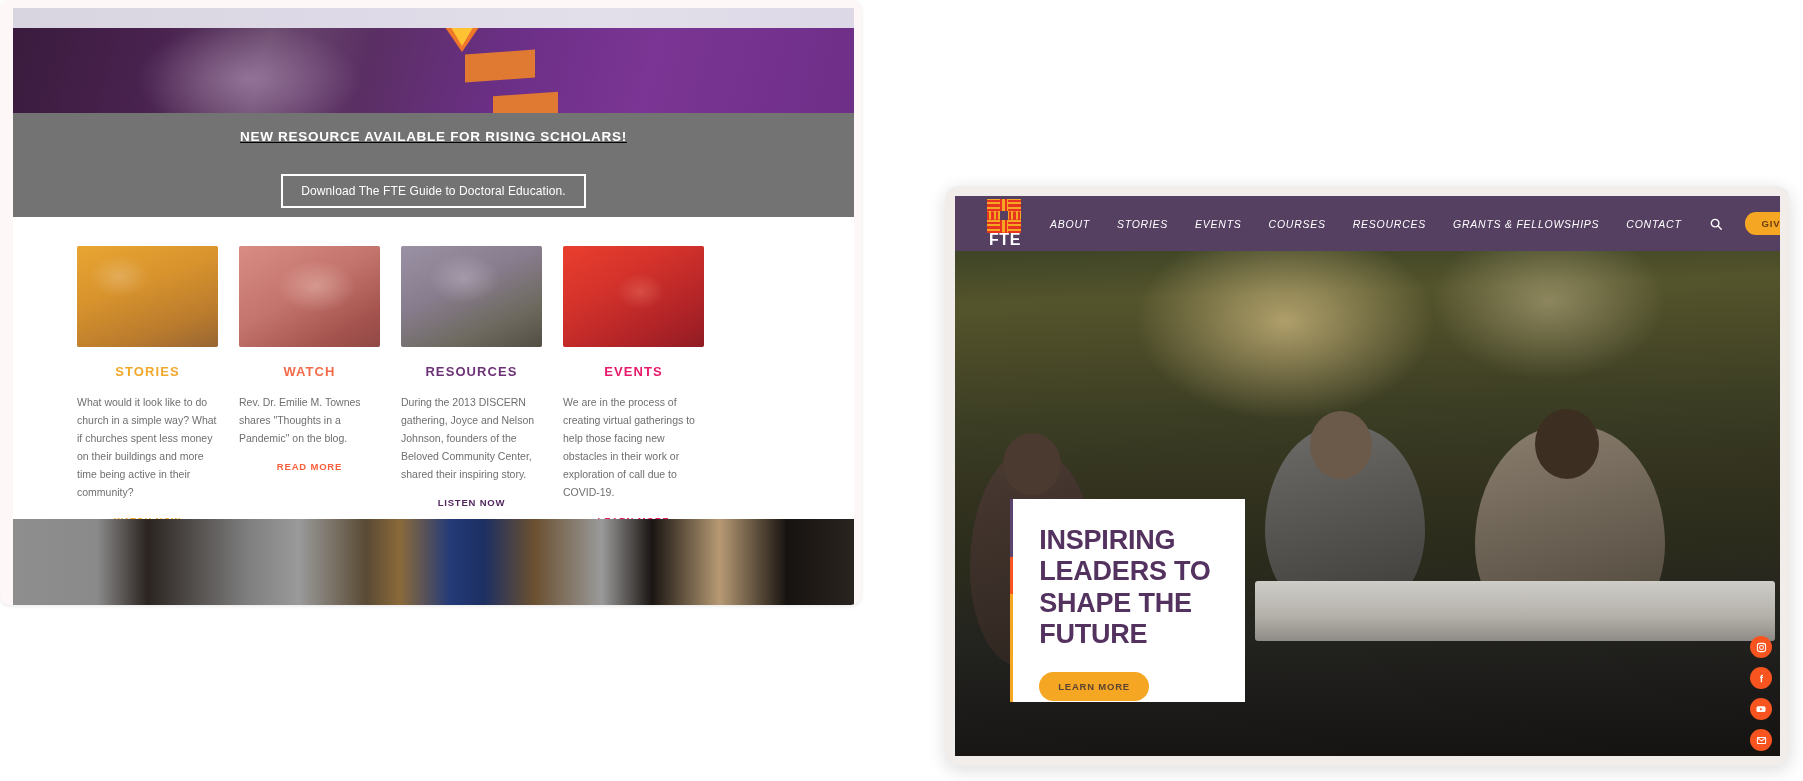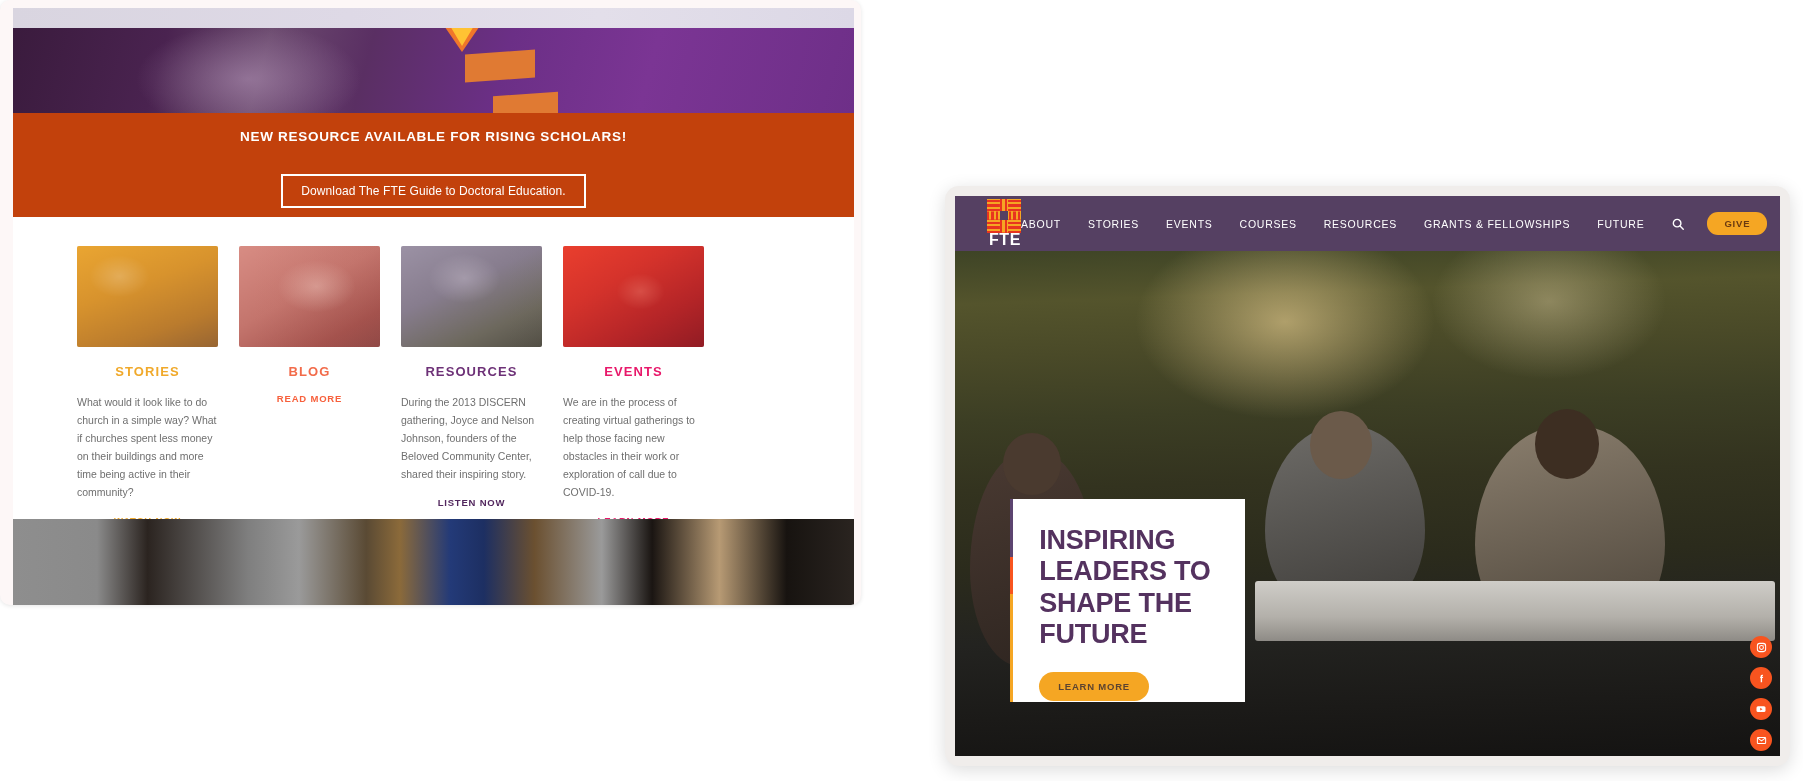--- a/index.html
+++ b/index.html
@@ -60,22 +60,23 @@
     border-right: 19px solid transparent;
     border-top: 32px solid #ffc233;
   }
   .hero-sq1 { position:absolute; left:452px; top:24px; width:70px; height:28px; background:#e07a33; transform: skewY(-4deg); }
   .hero-sq2 { position:absolute; left:480px; top:66px; width:65px; height:26px; background:#e07a33; transform: skewY(-4deg); }
 
   
   #announce {
     position: absolute; left: 0; top: 105px;
     width: 100%; height: 104px;
-    background: #c2410c;
+    background: #737373;
     text-align: center;
+    text-decoration: underline;
   }
   #announce-title {
     margin-top: 16px;
     color: #ffffff;
     font-size: 13.5px;
     font-weight: bold;
     letter-spacing: 0.7px;
   }
   #announce-btn {
     display: inline-block;
@@ -210,21 +211,21 @@
   }
   #logo-mark::after {
     content:"";
     position:absolute; left:38%; top:38%; width:24%; height:24%;
     background:#554062;
   }
   #logo-text {
     color:#ffffff; font-size:16px; font-weight:bold;
     letter-spacing:0.6px; align-self:flex-end; margin-top:-2px;
   }
-  #nav-links { display:flex; align-items:flex-end; gap: 27px; }
+  #nav-links { display:flex; align-items:flex-end; margin-left: 29px; gap: 27px; font-style: italic; }
   .nav-link {
     color:#ffffff; font-size:10.5px; letter-spacing:0.75px;
     text-decoration:none; cursor:pointer; white-space:nowrap;
   }
   #nav-search { margin-left: 27px; cursor:pointer; display:flex; align-items:center; }
   #give-btn {
     margin-left: 22px;
     background:#f5a623; color:#6a3a10;
     font-size:9.5px; font-weight:bold; letter-spacing:0.8px;
     border-radius:11px; padding:6px 17px; border:none; cursor:pointer;
@@ -332,21 +333,22 @@
           </div>
         <div class="card-title t0">STORIES</div>
         <div class="card-body">What would it look like to do church in a simple way? What if churches spent less money on their buildings and more time being active in their community?</div>
         <a class="card-cta a0">WATCH NOW</a>
       </div>
 
       <div class="card c1">
         <div class="card-thumb">
             <div class="ov"></div>
           </div>
-        <div class="card-title t1">BLOG</div>
+        <div class="card-title t1">WATCH</div>
+        <div class="card-body">Rev. Dr. Emilie M. Townes shares "Thoughts in a Pandemic" on the blog.</div>
         <a class="card-cta a1">READ MORE</a>
       </div>
 
       <div class="card c2">
         <div class="card-thumb">
             <div class="ov"></div>
           </div>
         <div class="card-title t2">RESOURCES</div>
         <div class="card-body">During the 2013 DISCERN gathering, Joyce and Nelson Johnson, founders of the Beloved Community Center, shared their inspiring story.</div>
         <a class="card-cta a2">LISTEN NOW</a>
@@ -377,21 +379,21 @@
         <div id="logo-text">FTE</div>
       </div>
 
       <div id="nav-links">
         <a class="nav-link">ABOUT</a>
         <a class="nav-link">STORIES</a>
         <a class="nav-link">EVENTS</a>
         <a class="nav-link">COURSES</a>
         <a class="nav-link">RESOURCES</a>
         <a class="nav-link">GRANTS &amp; FELLOWSHIPS</a>
-        <a class="nav-link">FUTURE</a>
+        <a class="nav-link">CONTACT</a>
       </div>
 
       <div id="nav-search">
         <svg width="14" height="14" viewBox="0 0 24 24" fill="none" stroke="#ffffff" stroke-width="2.4">
           <circle cx="10.5" cy="10.5" r="6.5"></circle>
             <line x1="15.5" y1="15.5" x2="21" y2="21" stroke-linecap="round"></line>
         </svg>
       </div>
 
       <button id="give-btn">GIVE</button>

